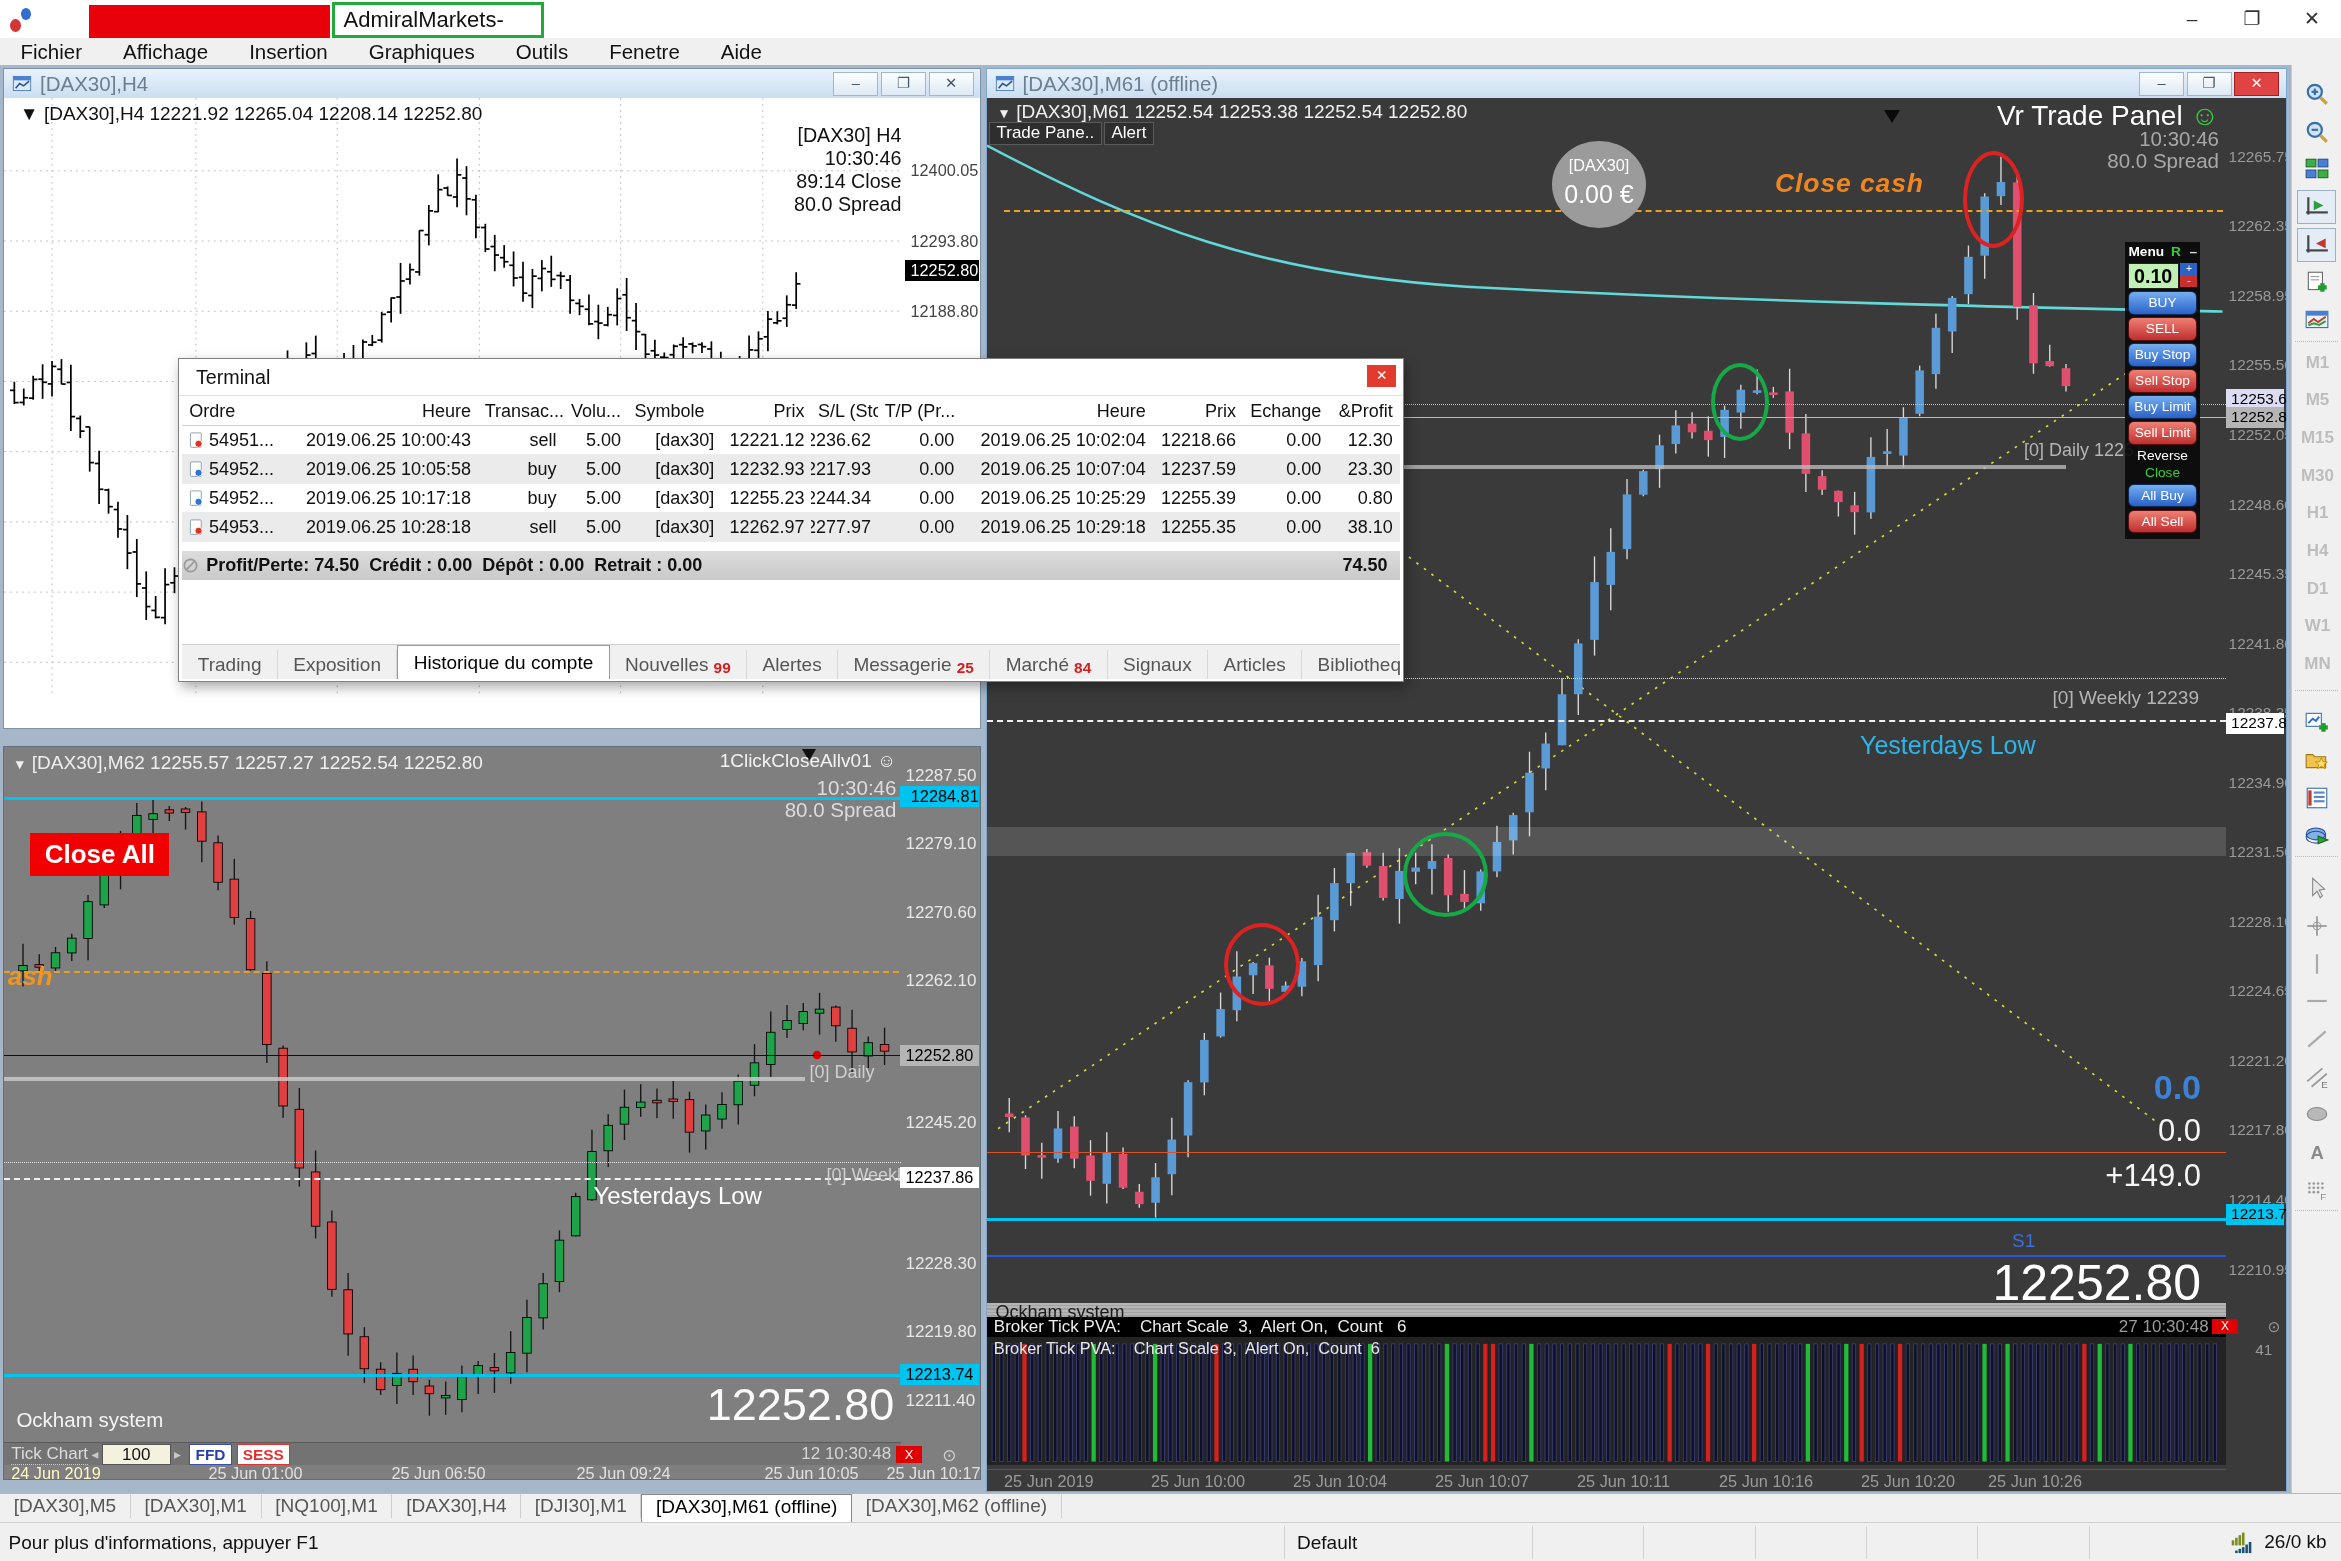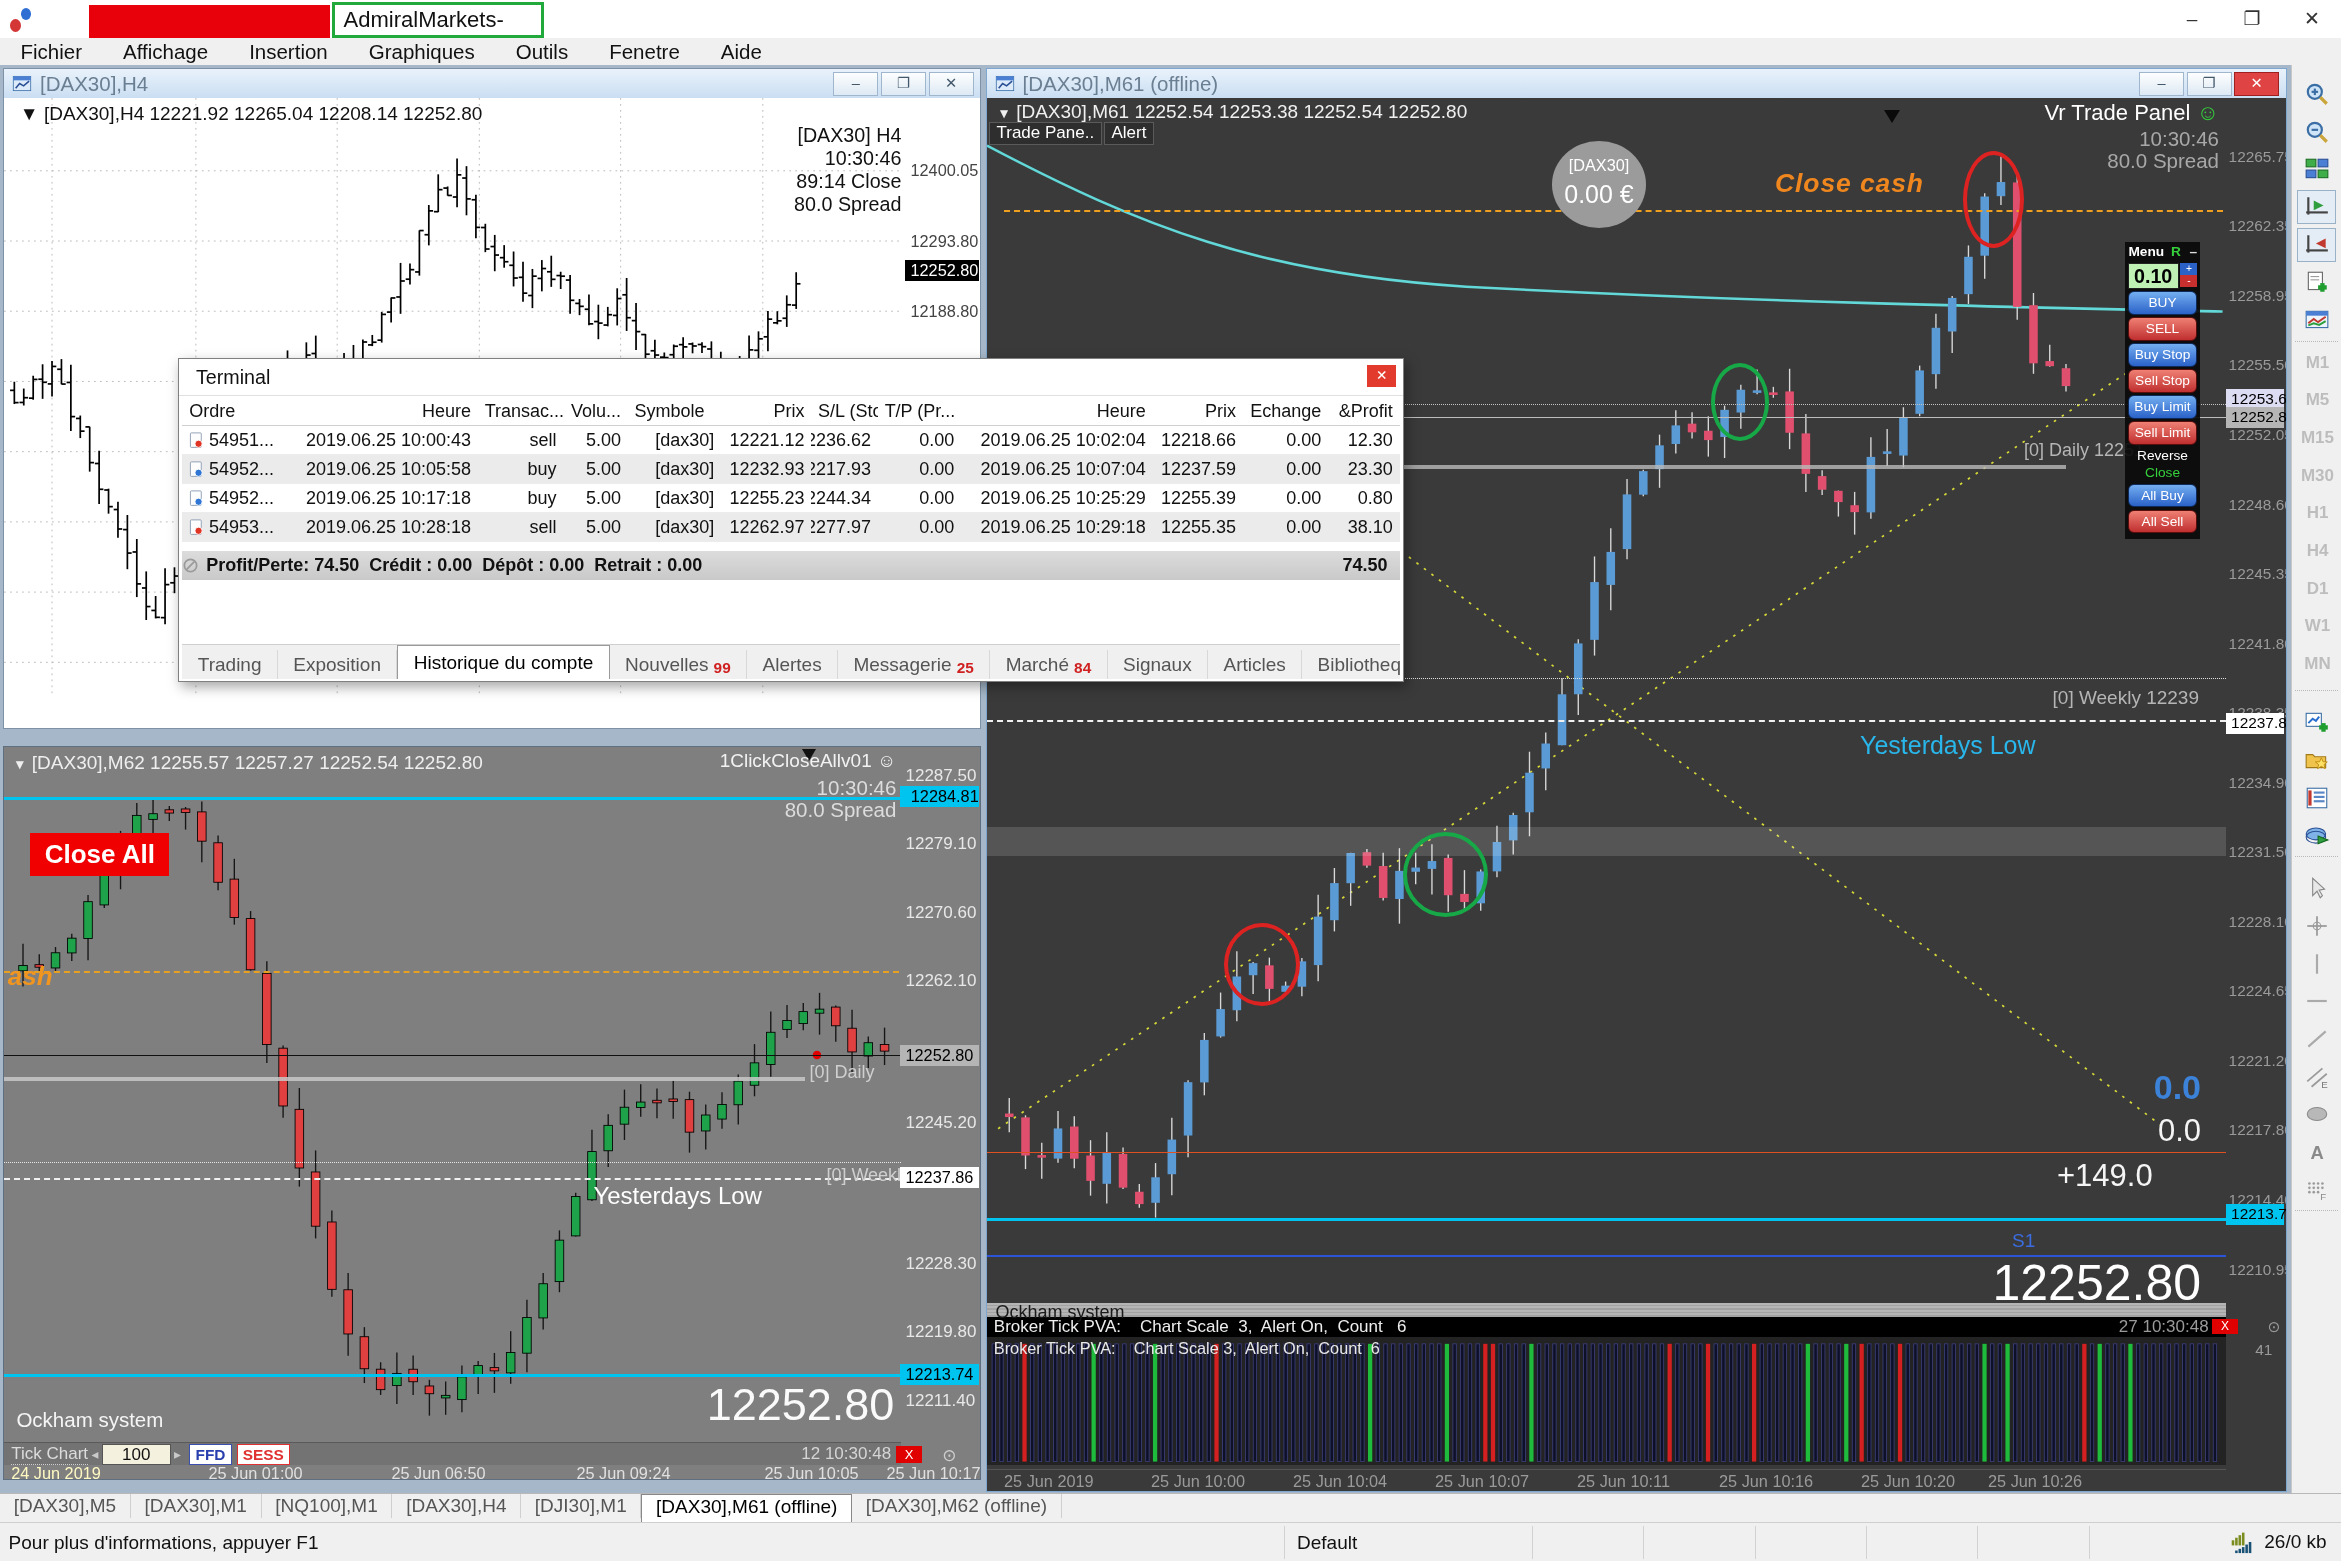--- a/index.html
+++ b/index.html
@@ -84,21 +84,21 @@
   .daily-lab{position:absolute;font-size:18px;color:#cfcfcf;white-space:nowrap;}
   
   #win-m61{left:986px;top:68px;width:1301px;height:1424px;background:#3a3a3a;border:1.7px solid #7da7cf;box-sizing:border-box;}
   #m61-content{position:absolute;left:0;top:29px;right:0;bottom:0;background:#3a3a3a;overflow:hidden;color:#cfcfcf;}
   #m61-legend{left:10.3px;top:3.4px;font-size:19px;color:#f0f0f0;white-space:nowrap;}
   .tp-btn{height:20.5px;background:#2e2e2e;border:0.9px solid #5a5a5a;color:#fff;font-size:17px;line-height:20.5px;padding:0 6.8px;margin-right:1.7px;}
   #m61-tpbtns{left:1.7px;top:24px;display:flex;}
   #m61-badge{left:565px;top:43px;width:94px;height:87px;border-radius:50%;background:#9b9b9b;color:#fff;text-align:center;}
   #m61-badge .s{display:block;font-size:16.3px;margin-top:15.4px;}
   #m61-badge .v{display:block;font-size:25px;margin-top:5.1px;}
-  #m61-vr{right:67px;top:1.7px;font-size:22px;color:#fff;white-space:nowrap;}
+  #m61-vr{right:67px;top:1.7px;font-size:28px;color:#fff;white-space:nowrap;}
   #m61-vr .smile{color:#35d03c;}
   #m61-time{right:67px;top:29px;font-size:20.5px;color:#a8a8a8;}
   #m61-spread{right:67px;top:51px;font-size:20.5px;color:#a8a8a8;}
   #m61-closecash{left:788px;top:70px;color:#f0871e;font-size:26.5px;font-style:italic;font-weight:bold;letter-spacing:0.9px;}
   #m61-axis{right:0;width:60px;color:#9a9a9a;font-size:15.4px;}
   #m61-axis .tick{padding-left:2.6px;}
   .ell{position:absolute;border-radius:50%;}
   .ell.red{border:4.3px solid #dd2222;}
   .ell.green{border:4.3px solid #17a847;}
   
@@ -115,21 +115,21 @@
   .pbtn{margin:2.6px 3.4px;height:21.4px;border-radius:6px;color:#fff;font-size:13.7px;text-align:center;line-height:21.4px;border:0.9px solid #0d2a5a;}
   .pbtn.blue{background:linear-gradient(#74aef0,#2a62c8);}
   .pbtn.red{background:linear-gradient(#ef8074,#bf2f2f);border-color:#5a0d0d;}
   .prow{height:17px;color:#fff;font-size:13.7px;text-align:center;line-height:17px;}
   .prow.green{color:#35d03c;}
   #m61-daily-lab{left:1037px;top:342px;font-size:18px;color:#b5b5b5;z-index:2;white-space:nowrap;}
   #m61-weekly-lab{left:967px;top:589px;width:245px;text-align:right;font-size:19px;color:#b5b5b5;}
   #m61-ylow{left:873px;top:633px;font-size:25px;color:#29b6ea;}
   #m61-v1{left:1104px;top:970px;width:110px;text-align:right;font-size:34px;font-weight:bold;color:#3b82d8;}
   #m61-v2{left:1104px;top:1015px;width:110px;text-align:right;font-size:31px;color:#f5f5f5;}
-  #m61-v3{left:1070px;top:1060px;width:144px;text-align:left;font-size:31px;color:#f5f5f5;}
+  #m61-v3{left:1070px;top:1060px;width:144px;text-align:right;font-size:31px;color:#f5f5f5;}
   #m61-s1{left:1025px;top:1132px;font-size:19px;color:#3b6ce0;}
   #m61-big{left:959px;top:1156px;width:255px;text-align:right;font-size:50px;color:#fff;}
   #m61-ockband{left:0;top:1205px;width:1239px;height:13.7px;background:repeating-linear-gradient(#b5b5b5 0 1.7px,#a2a2a2 1.7px 3.4px);}
   #m61-ockham{left:8.6px;top:1204px;font-size:18px;color:#1a1a1a;z-index:2;}
   #m61-banner{left:0;top:1219px;width:1239px;height:19px;background:#000;color:#eee;font-size:17px;line-height:19px;white-space:pre;}
   #m61-banner .txt{margin-left:6.8px;}
   #m61-banner-right{position:absolute;right:48px;top:1219px;height:19px;display:flex;align-items:center;color:#9a9a9a;font-size:17px;white-space:pre;}
   #m61-banner-x{width:26px;height:15.4px;background:#e00000;color:#fff;font-size:12px;text-align:center;line-height:15.4px;margin-left:3.4px;}
   #m61-pane{left:0;top:1238px;width:1239px;height:128px;background:#232323;border-top:0.9px solid #000;}
   #m61-pane-label{left:6.8px;top:1241px;font-size:16.3px;color:#e8e8e8;z-index:3;white-space:pre;}

